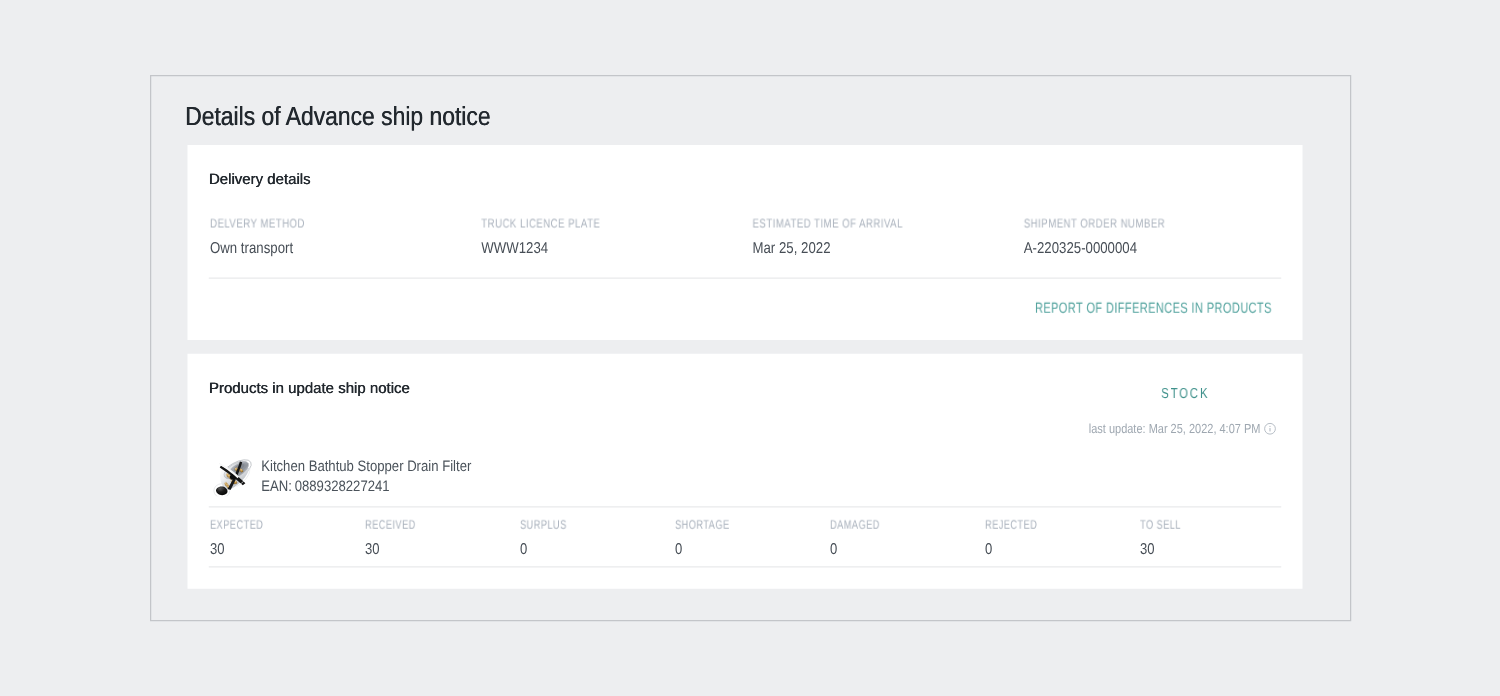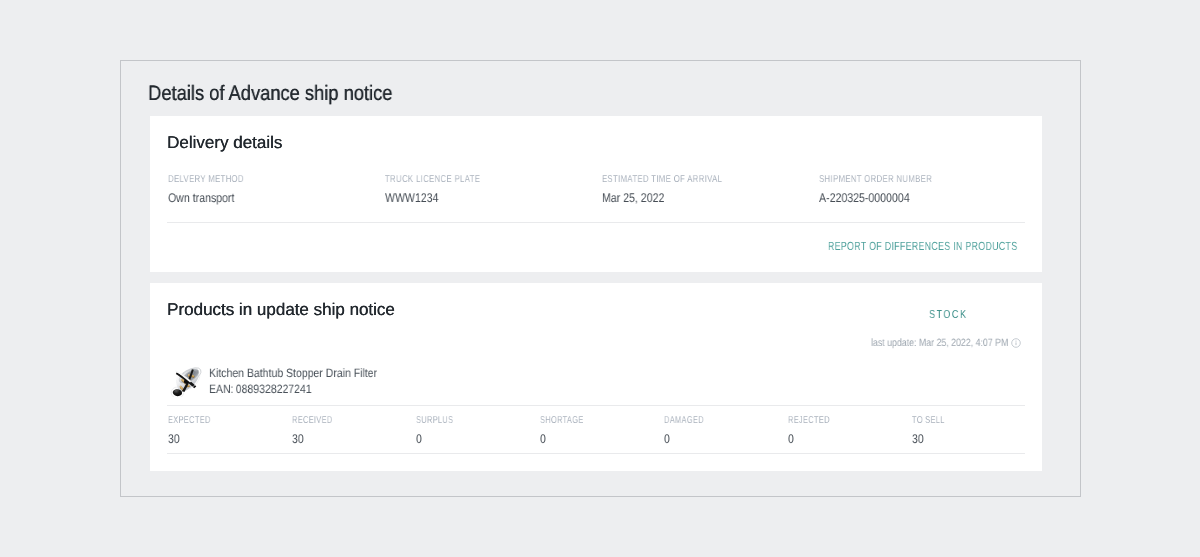--- a/index.html
+++ b/index.html
@@ -30,21 +30,21 @@
     text-shadow:0.35px 0 0 currentColor;
   }
 
   .card{
     position:absolute;left:150px;background:#ffffff;width:892px;box-sizing:border-box;
   }
   #card1{top:116px;height:156px;}
   #card2{top:283px;height:188px;}
 
   .card-title{
-    font-size:17px;color:#22282e;line-height:18px;
+    font-size:12px;color:#22282e;line-height:18px;
     text-shadow:0.3px 0 0 currentColor;
     text-align:center;
   }
 
   .dd-label{
     font-size:10px;color:#aab2bd;letter-spacing:0.45px;line-height:11px;
     transform:scaleX(0.775);
   }
   .dd-value{
     font-size:12.6px;color:#464d55;line-height:14px;

